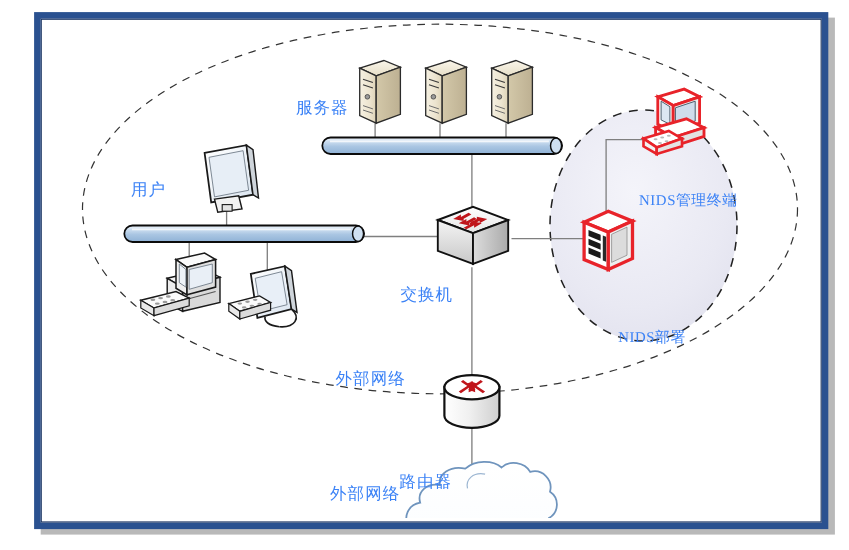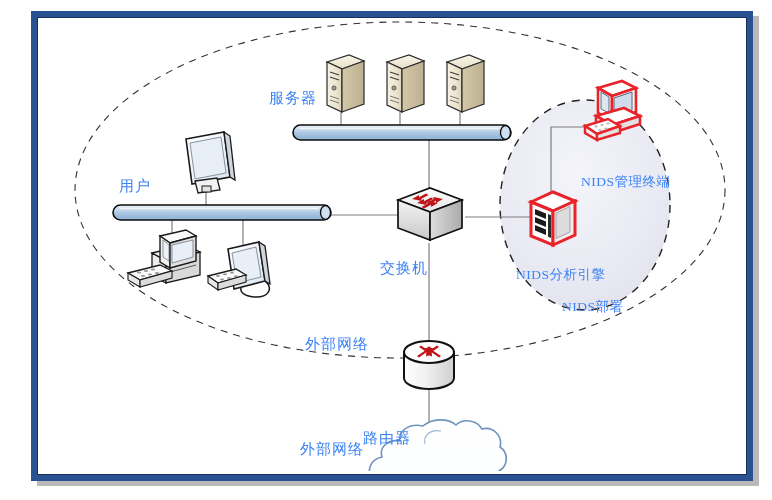--- a/index.html
+++ b/index.html
@@ -346,27 +346,26 @@
                  C 503 436, 493 426, 482 429
                  C 477 420, 463 418, 456 425
                  C 448 418, 432 418, 423 426 Z" fill="url(#cloudGrad)" stroke="#6f94bd" stroke-width="1.6"></path>
         <path d="M441 431
                  C 430 429, 423 436, 425 444" fill="none" stroke="#9cb6d2" stroke-width="1.1"></path>
       </g>
     </svg>
 
     <div class="lbl lbl-cn" style="left:228px; top:68px;">服务器</div>
 
-    <div class="lbl lbl-cn" style="left:78px; top:156px;">用户</div>
-
-    <div class="lbl lbl-cn" style="left:339px; top:238px;">交换机</div>
+    <div class="lbl lbl-cn" style="left:78px; top:142px;">用户</div>
+
+    <div class="lbl lbl-cn" style="left:323px; top:238px;">交换机</div>
 
     <div class="lbl lbl-sm" style="left:540px; top:152px;">NIDS管理终端</div>
 
-    <div class="lbl lbl-sm" style="left:475px; top:245px;">NIDS分析引擎</div>
 
     <div class="lbl lbl-sm" style="left:521px; top:277px;">NIDS部署</div>
 
     <div class="lbl lbl-cn" style="left:264px; top:314px;">外部网络</div>
 
     <div class="lbl lbl-cn" style="left:322px; top:368px;margin-top:40px;">路由器</div>
 
     <div class="lbl lbl-cn" style="left:259px; top:419px;">外部网络</div>
   </div>
 </div>

